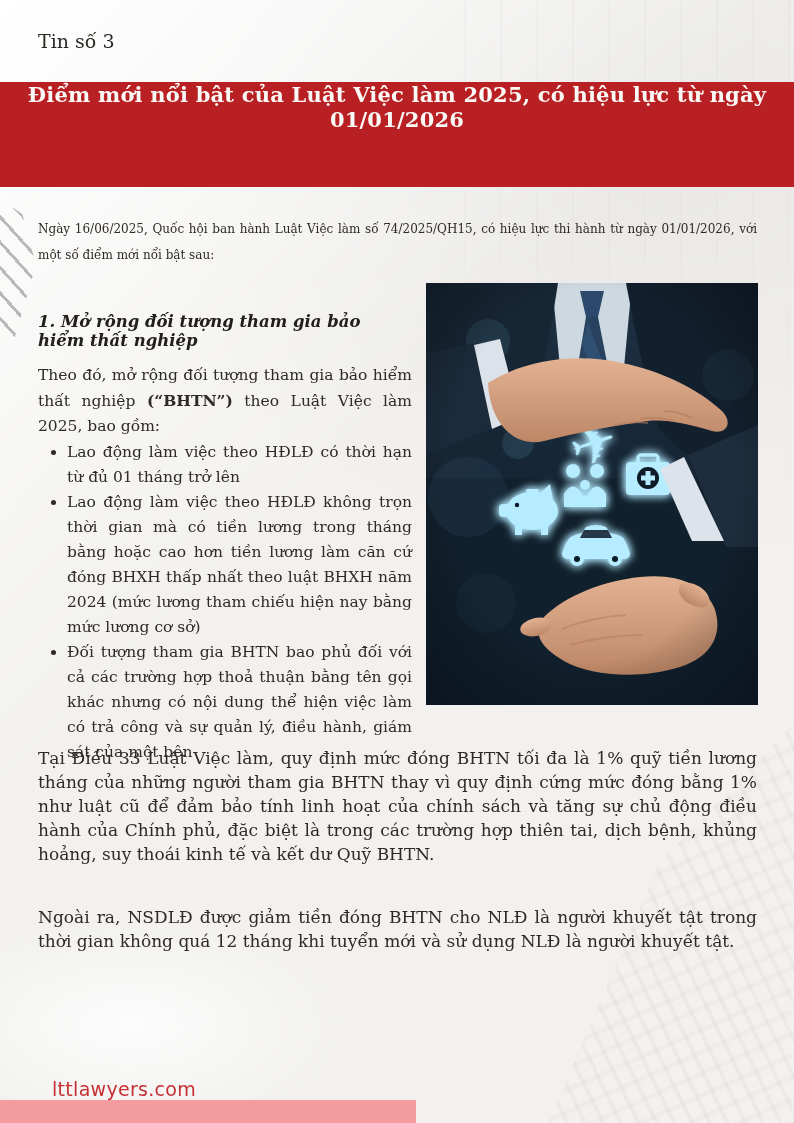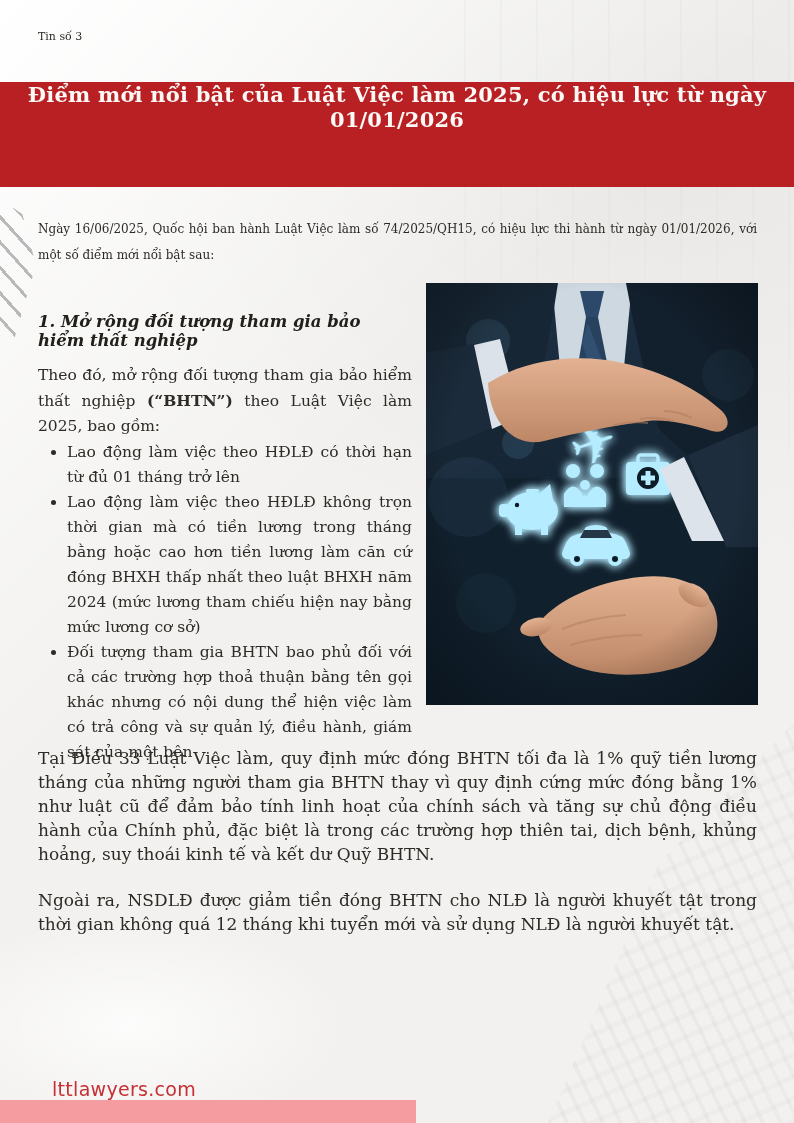--- a/index.html
+++ b/index.html
@@ -30,21 +30,21 @@
   .decor-left-marks{
     left:0;top:196px;width:36px;height:150px;opacity:.55;
     background:repeating-linear-gradient(48deg,rgba(35,35,35,.55) 0 3px,rgba(0,0,0,0) 3px 17px);
     clip-path:polygon(0 2%,62% 12%,100% 46%,34% 100%,0 92%);
   }
   .decor-bottom-glow{
     left:0;bottom:20px;width:520px;height:260px;
     background:radial-gradient(60% 60% at 25% 70%,rgba(255,255,255,.8),rgba(255,255,255,0) 70%);
   }
 
-  .issue{position:absolute;left:38px;top:30px;font-size:11px;color:#2b2824;}
+  .issue{position:absolute;left:38px;top:30px;font-size:19px;color:#2b2824;}
 
   .banner{
     position:absolute;left:0;top:82px;width:794px;height:105px;
     background:#b92023;display:flex;align-items:flex-start;justify-content:center;
   }
   .banner h1{
     margin:0;font-size:21px;font-weight:bold;color:#fbfaf7;letter-spacing:.2px;text-align:center;
   }
 
   .intro{
@@ -57,21 +57,21 @@
   .col-left p{margin:0;font-size:15.5px;line-height:25px;text-align:justify;}
   .col-left ul{margin:1px 0 0 0;padding-left:29px;}
   .col-left li{font-size:15.5px;line-height:25px;text-align:justify;}
   .bold-term{font-weight:bold;font-style:normal;}
 
   figure.photo{position:absolute;left:426px;top:283px;width:332px;height:422px;margin:0;}
   figure.photo svg{display:block;}
 
   .section2{position:absolute;left:38px;top:746px;width:719px;}
   .section2 p{margin:0;font-size:17px;line-height:24px;text-align:justify;}
-  .section2 p + p{margin-top:22px;}
+  .section2 p + p{margin-top:39px;}
   .section2 .sec-heading{margin-bottom:9px;}
 
   .site{
     position:absolute;left:52px;top:1078px;
     font-family:"DejaVu Sans","Liberation Sans",sans-serif;
     font-size:19px;color:#c62f33;letter-spacing:.3px;text-decoration:none;cursor:pointer;
   }
   .pink-bar{position:absolute;left:0;top:1100px;width:416px;height:23px;background:#f59ca0;}
 </style>
 </head>

